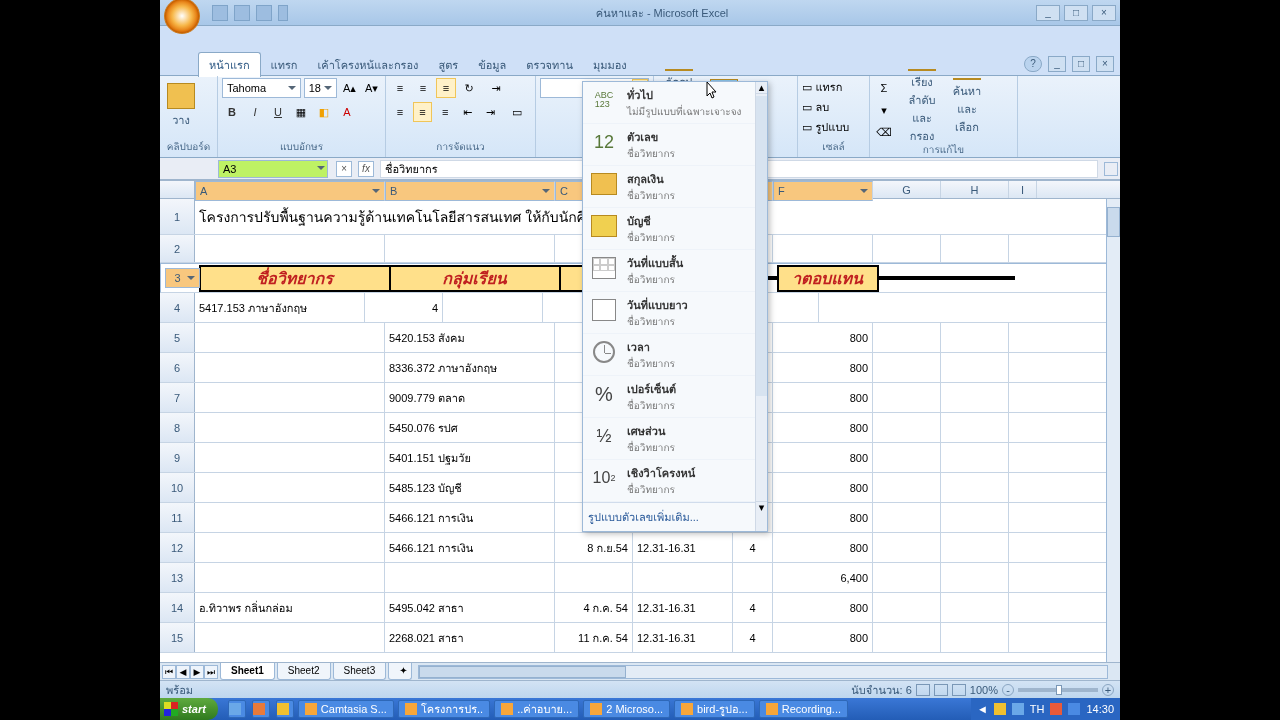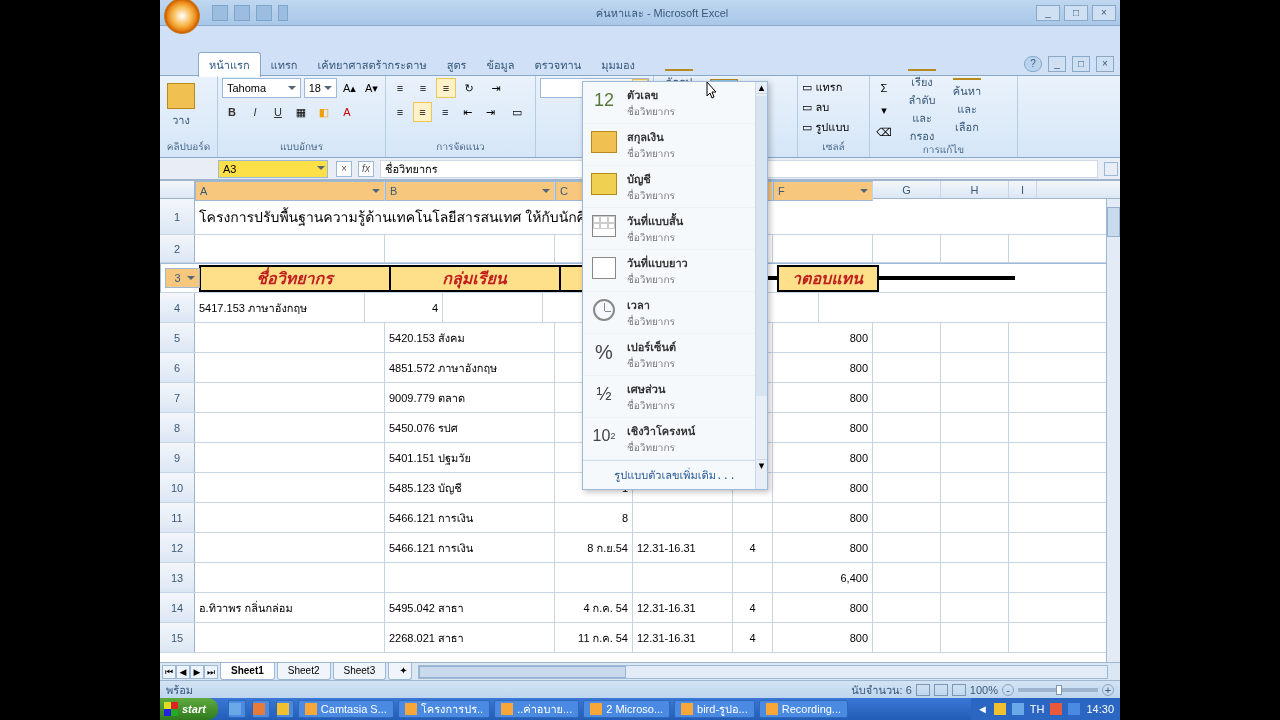--- a/index.html
+++ b/index.html
@@ -22,21 +22,21 @@
   .group-label { font-size:10px; color:#4a6a8a; text-align:center; padding-bottom:1px; }
   .rrow { display:flex; align-items:center; gap:3px; }
   .rbtn { width:20px; height:20px; border:1px solid transparent; display:flex; align-items:center; justify-content:center; }
   .sel { height:20px; border:1px solid #9db9d8; background:#fff; display:flex; align-items:center; padding:0 14px 0 4px; position:relative; }
   .sel::after { content:""; position:absolute; right:4px; top:7px; border:4px solid transparent; border-top-color:#567; }
   .bigbtn { width:42px; height:58px; border:1px solid transparent; display:flex; flex-direction:column; align-items:center; justify-content:center; gap:2px; text-align:center; font-size:10px; color:#3a5a7a; }
   .bigbtn .ico { width:28px; height:26px; background:#f0c050; border:1px solid #b78a20; }
   .fmt-drop { width:110px; height:20px; border:1px solid #9db9d8; background:#fff; position:relative; }
   .fmt-drop .dd { position:absolute; right:0; top:0; width:16px; height:18px; background:#fff3c2; border-left:1px solid #f0c558; border:1px solid #f0c558; }
   .namebox-row { height:22px; background:#e9edf5; border-bottom:1px solid #9fb5cd; display:flex; align-items:center; padding-left:30px; position:relative; }
-  .namebox { width:110px; height:18px; background:#fde047; border:1px solid #9db9d8; padding:0 4px; line-height:16px; display:flex; align-items:center; position:relative; }
+  .namebox { width:110px; height:18px; background:#bef264; border:1px solid #9db9d8; padding:0 4px; line-height:16px; display:flex; align-items:center; position:relative; }
   .namebox .dd { position:absolute; right:2px; top:5px; border:4px solid transparent; border-top-color:#567; }
   .fx { display:flex; align-items:center; margin-left:8px; gap:6px; flex:1; }
   .fx-btn { width:16px; height:16px; border:1px solid #9db9d8; background:#fff; text-align:center; font-style:italic; color:#555; font-size:10px; line-height:14px; }
   .fx-input { flex:1; height:18px; border:1px solid #cfd9e6; background:#fff; padding:0 4px; line-height:16px; }
   .grid-wrap { position:relative; height:502px; background:#fff; border-top:1px solid #9fb5cd; overflow:hidden; }
   .colhead { display:flex; height:18px; background:linear-gradient(#f3f6fb,#dce7f4); border-bottom:1px solid #9fb5cd; }
   .corner { width:35px; border-right:1px solid #9fb5cd; }
   .ch { border-right:1px solid #c6d4e4; text-align:center; line-height:18px; color:#3a5a7a; }
   .ch.sel, .rh.sel { background:#f8c77e; }
   .row { display:flex; height:30px; border-bottom:1px solid #c6d4e4; }
@@ -64,21 +64,21 @@
   .vscroll { position:absolute; right:0; top:18px; bottom:0; width:14px; background:#e3ecf6; border-left:1px solid #9db9d8; }
   .vscroll .thumb { position:absolute; top:8px; height:30px; left:0; right:0; background:#c9daec; border:1px solid #95b1cf; }
 
   
   .fmt-popup { position:absolute; left:422px; top:81px; width:186px; background:#f6f9fc; border:1px solid #9db9d8; box-shadow:2px 2px 6px rgba(0,0,0,.25); z-index:50; }
   .fmt-popup .item { display:flex; align-items:flex-start; gap:8px; padding:4px 6px; border-bottom:1px solid #eef3f9; cursor:default; }
   .fmt-popup .ficon { width:30px; height:28px; display:flex; align-items:center; justify-content:center; font-size:14px; color:#5a7a3a; }
   .fmt-popup .ftxt { display:flex; flex-direction:column; }
   .fmt-popup .ftitle { font-weight:bold; color:#333; }
   .fmt-popup .fsub { color:#777; font-size:10px; }
-  .fmt-popup .more { text-align:center; padding:5px; color:#2a5a9a; border-top:1px solid #d0dcec;font-family:Liberation Mono, monospace; }
+  .fmt-popup .more { padding:5px; color:#2a5a9a; border-top:1px solid #d0dcec; }
   .fmt-popup .vs { position:absolute; right:0; top:0; width:12px; height:100%; background:#e8eef6; border-left:1px solid #cfd9e6; }
   .fmt-popup .vs .t { height:12px; border-bottom:1px solid #cfd9e6; text-align:center; line-height:10px; }
   .fmt-popup .vs .b { position:absolute; bottom:18px; height:12px; width:100%; border-top:1px solid #cfd9e6; text-align:center; line-height:10px; }
   .fmt-popup .vs .th2 { position:absolute; top:14px; height:300px; width:100%; background:#d7e3f0; }
 
   .taskbar { position:absolute; bottom:0; left:0; width:100%; height:22px; background:linear-gradient(#3a77d6,#235db6); display:flex; align-items:center; color:#fff; font-size:11px; }
   .start { height:22px; background:linear-gradient(#5faa3e,#2f7a1e); padding:0 12px 0 4px; display:flex; align-items:center; gap:4px; font-weight:bold; font-style:italic; border-radius:0 10px 10px 0; }
   .tbitem { height:18px; margin-left:4px; background:#4a8ae3; border:1px solid #2e68b8; padding:0 6px; display:flex; align-items:center; gap:4px; border-radius:2px; }
   .tbitem .tic { width:12px; height:12px; background:#f7a63a; }
   .tray { margin-left:auto; height:100%; background:#2a66c2; display:flex; align-items:center; padding:0 6px; gap:6px; font-size:10px; }
@@ -107,21 +107,21 @@
     <div class="winbtns">
       <div class="winbtn">_</div>
       <div class="winbtn">□</div>
       <div class="winbtn">×</div>
     </div>
   </div>
 
   <div class="tabs">
     <div class="tab active">หน้าแรก</div>
     <div class="tab">แทรก</div>
-    <div class="tab">เค้ทยาศาสตร้ากระดาษ</div>
+    <div class="tab">เค้าโครงหน้และกรอง</div>
     <div class="tab">สูตร</div>
     <div class="tab">ข้อมูล</div>
     <div class="tab">ตรวจทาน</div>
     <div class="tab">มุมมอง</div>
     <div class="help">
       <div class="winbtn" style="background:#bad3ee;border-radius:8px">?</div>
       <div class="winbtn">_</div>
       <div class="winbtn">□</div>
       <div class="winbtn">×</div>
     </div>
@@ -304,21 +304,21 @@
           <div class="cell num" style="width:78px">7</div>
           <div class="cell" style="width:100px"></div>
           <div class="cell mid" style="width:40px"></div>
           <div class="cell num" style="width:100px">800</div>
           <div class="cell" style="width:68px"></div>
           <div class="cell" style="width:68px"></div>
         </div>
         <div class="row">
           <div class="rh">6</div>
           <div class="cell" style="width:190px"></div>
-          <div class="cell" style="width:170px">4851.572 ภาษาอังกฤษ</div>
+          <div class="cell" style="width:170px">8336.372 ภาษาอังกฤษ</div>
           <div class="cell num" style="width:78px">14</div>
           <div class="cell" style="width:100px"></div>
           <div class="cell mid" style="width:40px"></div>
           <div class="cell num" style="width:100px">800</div>
           <div class="cell" style="width:68px"></div>
           <div class="cell" style="width:68px"></div>
         </div>
         <div class="row">
           <div class="rh">7</div>
           <div class="cell" style="width:190px"></div>
@@ -419,20 +419,27 @@
           <div class="cell" style="width:68px"></div>
         </div>
       </div>
 
     <div class="vscroll">
         <div class="thumb"></div>
       </div>
   </div>
 
   <div class="fmt-popup">
+    <div class="item">
+      <div class="ficon" style="font-size:9px;line-height:9px;color:#587839">ABC<br>123</div>
+      <div class="ftxt">
+          <span class="ftitle">ทั่วไป</span>
+          <span class="fsub">ไม่มีรูปแบบที่เฉพาะเจาะจง</span>
+        </div>
+    </div>
     <div class="item">
       <div class="ficon" style="font-size:18px;color:#587839">12</div>
       <div class="ftxt">
           <span class="ftitle">ตัวเลข</span>
           <span class="fsub">ชื่อวิทยากร</span>
         </div>
     </div>
     <div class="item">
       <div class="ficon">
           <div style="width:26px;height:22px;background:#f0c050;border:1px solid #b78a20"></div>

